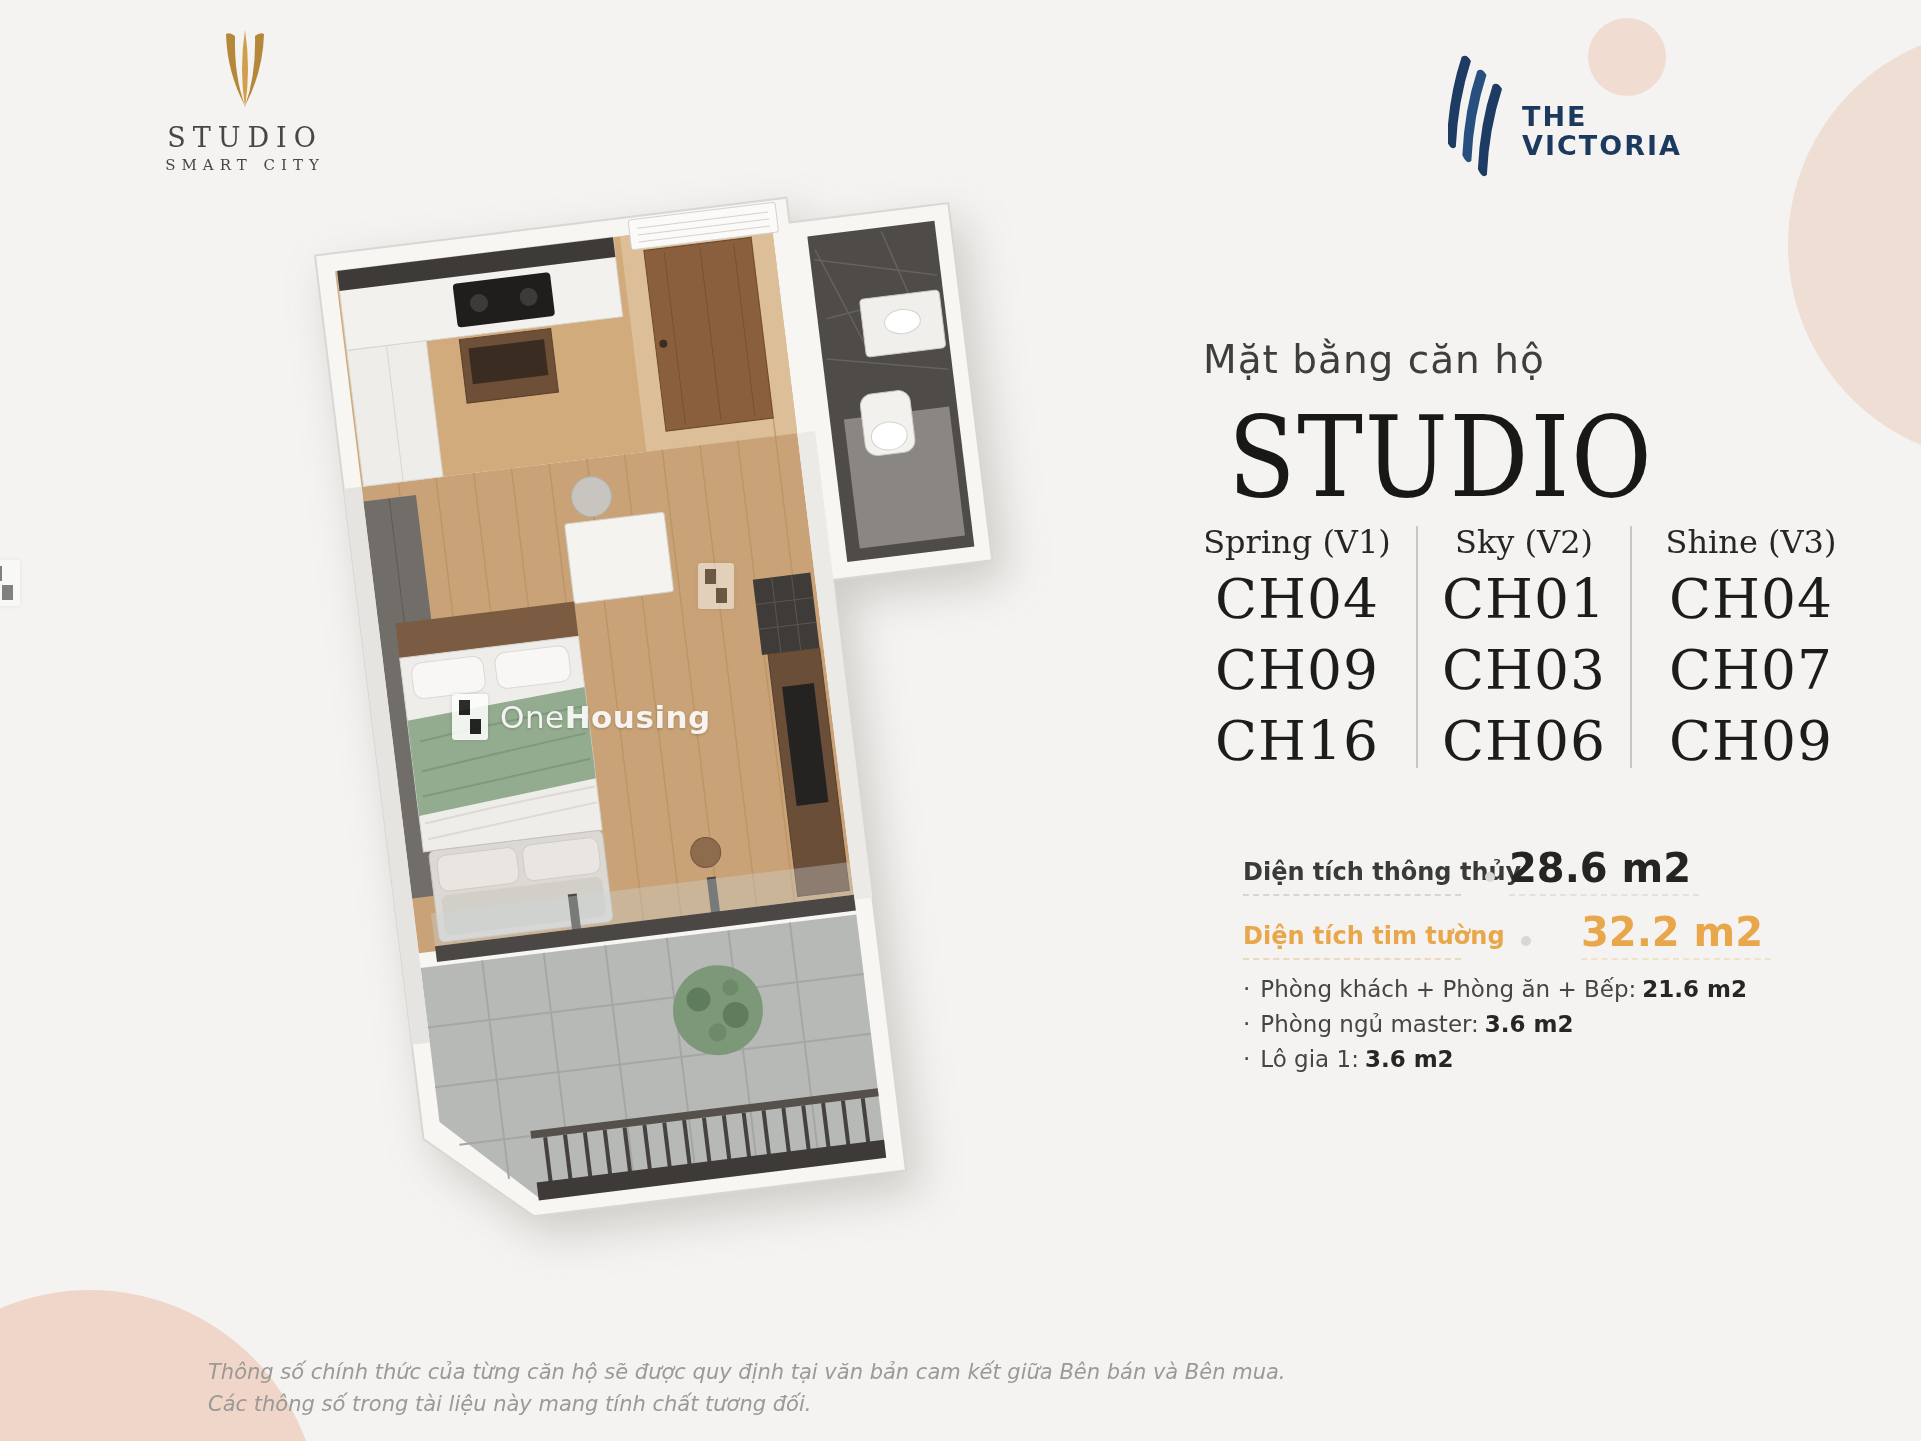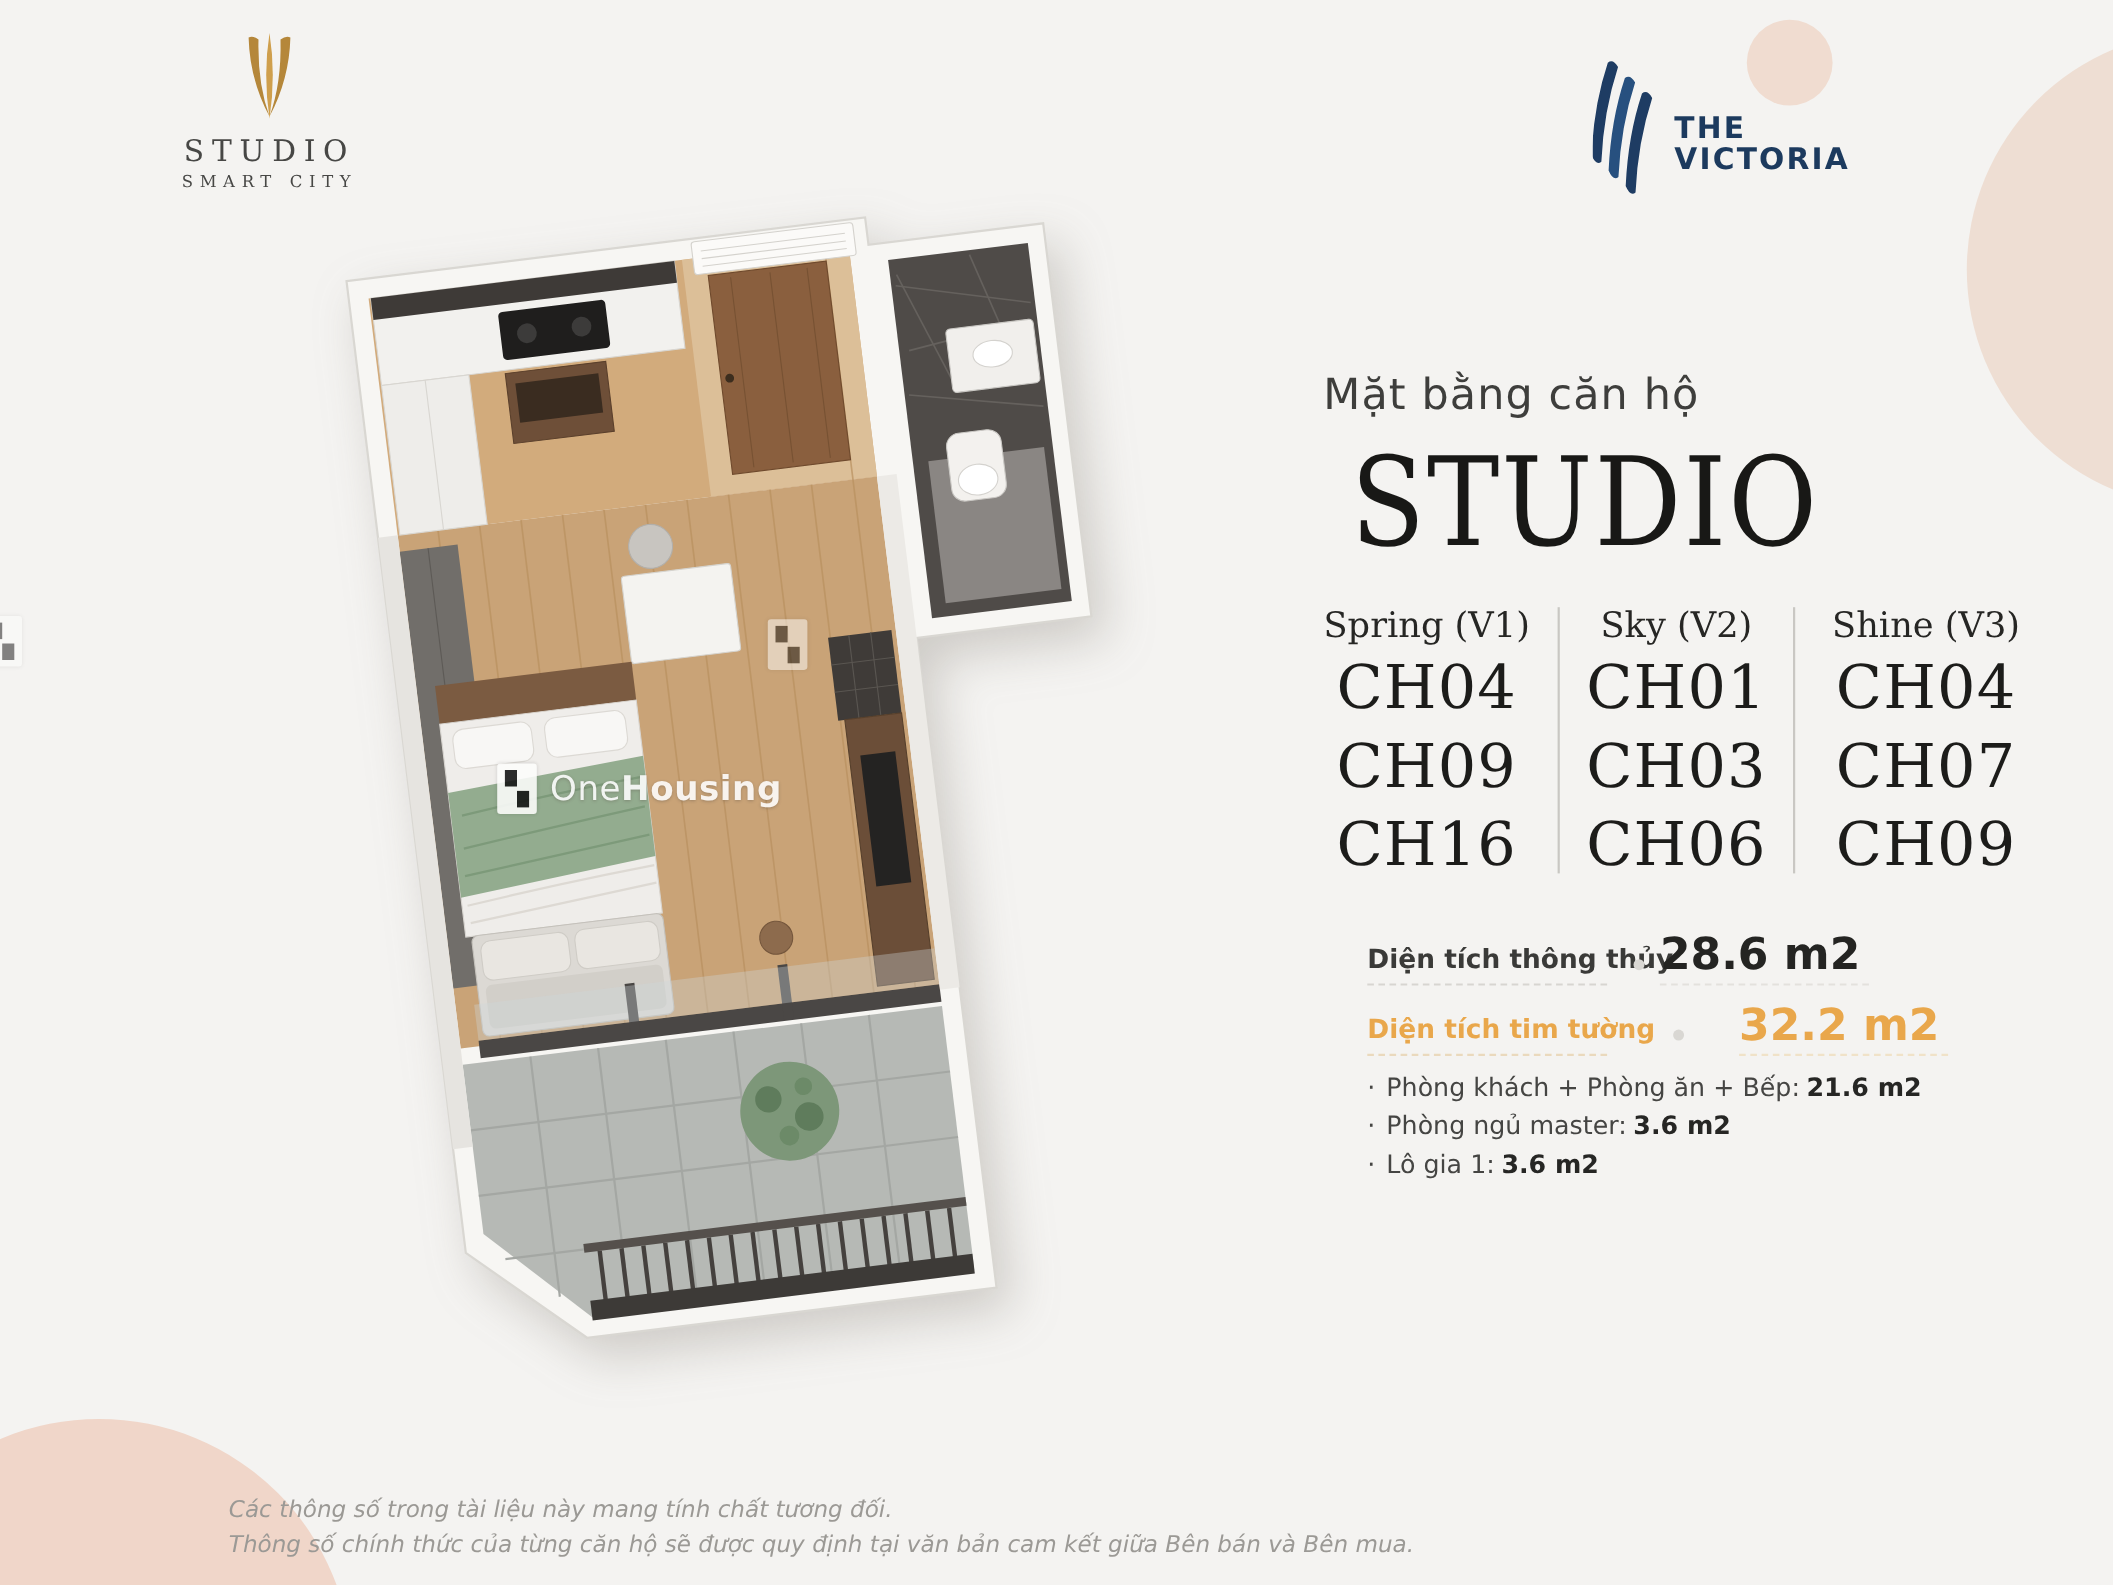--- a/index.html
+++ b/index.html
@@ -20,21 +20,21 @@
 
   
   .victoria{left:1448px;top:55px;width:320px;}
   .victoria .txt{position:absolute;left:74px;top:48px;color:#1c3a5e;font-weight:700;}
   .victoria .l1{font-size:27px;letter-spacing:2px;line-height:28px;}
   .victoria .l2{font-size:27px;letter-spacing:2px;line-height:30px;}
 
   
   .subtitle{left:1203px;top:337px;font-size:39px;color:#3e3e3c;letter-spacing:1px;}
   .title{left:1228px;top:392px;font-family:"DejaVu Serif",serif;font-size:112px;color:#181816;letter-spacing:2px;transform:scaleX(.88);transform-origin:left top;white-space:nowrap;}
-  .towers{left:1178px;top:546px;display:flex;align-items:flex-start;}
+  .towers{left:1178px;top:520px;display:flex;align-items:flex-start;}
   .tower{text-align:center;}
   .tower.c1{width:238px;} .tower.c2{width:212px;} .tower.c3{width:238px;}
   .tdiv{width:2px;background:#c9c7c3;height:242px;margin-top:6px;}
   .tname{font-family:"DejaVu Serif",serif;font-size:32px;color:#262624;line-height:44px;white-space:nowrap;}
   .tunit{font-family:"DejaVu Serif",serif;font-size:55px;color:#1c1c1a;line-height:71px;letter-spacing:1px;}
 
   .areas{left:1243px;top:846px;}
   .arow{display:flex;align-items:flex-end;}
   .arow + .arow{margin-top:14px;gap:36px;}
   .albl{width:218px;font-size:24px;font-weight:700;color:#3a3a38;padding-bottom:8px;border-bottom:2px dashed #d7d5d1;line-height:28px;white-space:nowrap;}
@@ -286,17 +286,17 @@
     </div>
   </div>
 
   <div class="abs rooms">
     <div><span class="b">·</span><span>Phòng khách + Phòng ăn + Bếp:</span><span class="v">21.6 m2</span></div>
     <div><span class="b">·</span><span>Phòng ngủ master:</span><span class="v">3.6 m2</span></div>
     <div><span class="b">·</span><span>Lô gia 1:</span><span class="v">3.6 m2</span></div>
   </div>
 
   <div class="abs disclaimer">
+    <div>Thông số chính thức của từng căn hộ sẽ được quy định tại văn bản cam kết giữa Bên bán và Bên mua.</div>
     <div>Các thông số trong tài liệu này mang tính chất tương đối.</div>
-    <div>Thông số chính thức của từng căn hộ sẽ được quy định tại văn bản cam kết giữa Bên bán và Bên mua.</div>
   </div>
 
 </div>
 
 </body></html>

